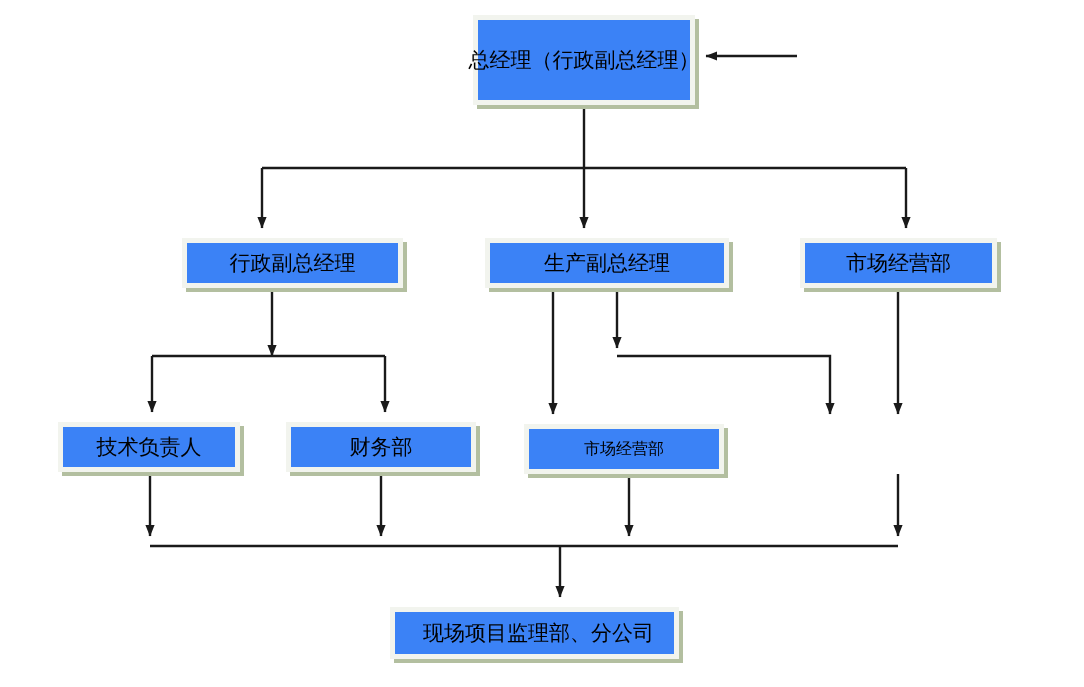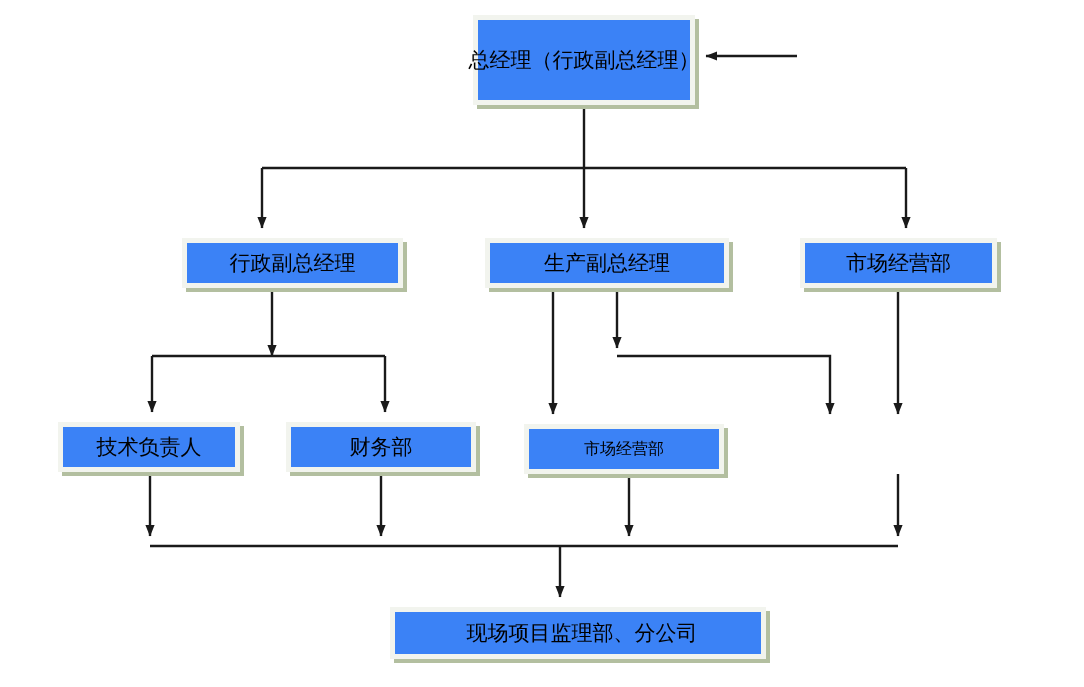--- a/index.html
+++ b/index.html
@@ -114,17 +114,17 @@
 
   <div class="node" style="left:286px; top:422px; width:190px; height:50px; font-size:21px;">
     <span class="line">财务部</span>
   </div>
 
   <div class="node" style="left:524px; top:424px; width:200px; height:50px; font-size:16px;">
     <span class="line">市场经营部</span>
   </div>
 
 
-  <div class="node" style="left:390px; top:607px; width:376px; height:52px; font-size:21px;padding-left:8px;">
+  <div class="node" style="left:390px; top:607px; width:289px; height:52px; font-size:21px;padding-left:8px;">
     <span class="line">现场项目监理部、分公司</span>
   </div>
 
 </div>
 
 </body></html>

